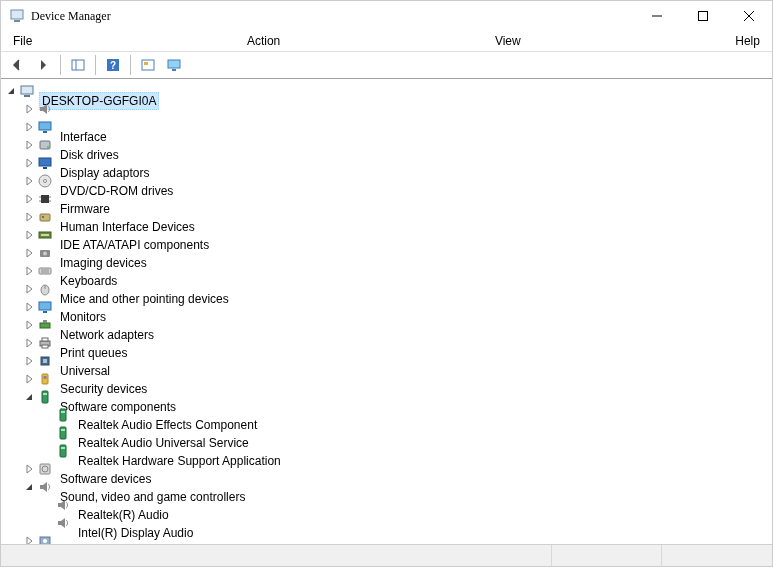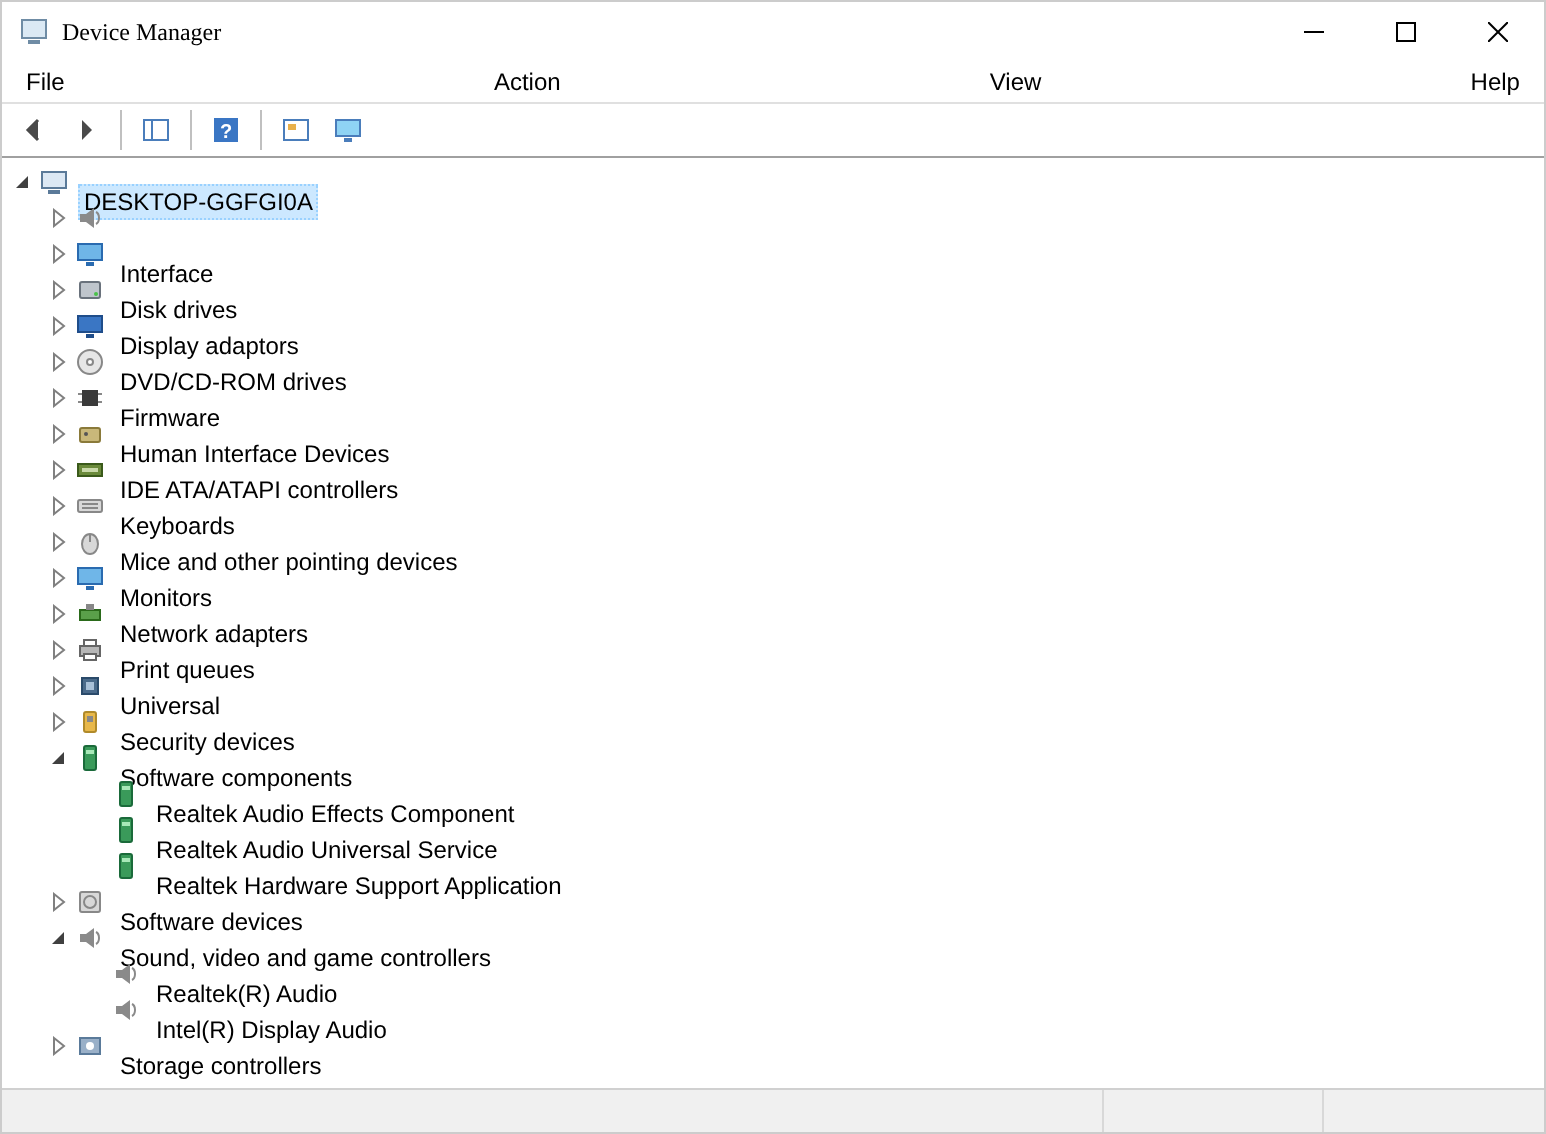--- a/index.html
+++ b/index.html
@@ -349,21 +349,36 @@
             <svg width="10" height="10" viewBox="0 0 10 10">
               <path d="M3 1 L8 5 L3 9 Z" fill="none" stroke="#808080" stroke-width="1"></path>
             </svg>
           </span>
           <span class="node-icon">
             <svg width="16" height="16" viewBox="0 0 16 16">
               <rect x="2" y="5" width="12" height="6" fill="#6a8a3a" stroke="#3a5a1a"></rect>
               <rect x="4" y="7" width="8" height="2" fill="#c8d8a8"></rect>
             </svg>
           </span>
-          <span class="label">IDE ATA/ATAPI controllers</span>
+          <span class="label">IDE ATA/ATAPI components</span>
+        </div>
+        <div class="tree-row">
+          <span class="spacer" style="width: 18px;"></span>
+          <span class="expander">
+            <svg width="10" height="10" viewBox="0 0 10 10">
+              <path d="M3 1 L8 5 L3 9 Z" fill="none" stroke="#808080" stroke-width="1"></path>
+            </svg>
+          </span>
+          <span class="node-icon">
+            <svg width="16" height="16" viewBox="0 0 16 16">
+              <rect x="3" y="5" width="10" height="7" rx="1" fill="#8a8a8a"></rect>
+              <circle cx="8" cy="8.5" r="2" fill="#ccc"></circle>
+            </svg>
+          </span>
+          <span class="label">Imaging devices</span>
         </div>
         <div class="tree-row">
           <span class="spacer" style="width: 18px;"></span>
           <span class="expander">
             <svg width="10" height="10" viewBox="0 0 10 10">
               <path d="M3 1 L8 5 L3 9 Z" fill="none" stroke="#808080" stroke-width="1"></path>
             </svg>
           </span>
           <span class="node-icon">
             <svg width="16" height="16" viewBox="0 0 16 16">

